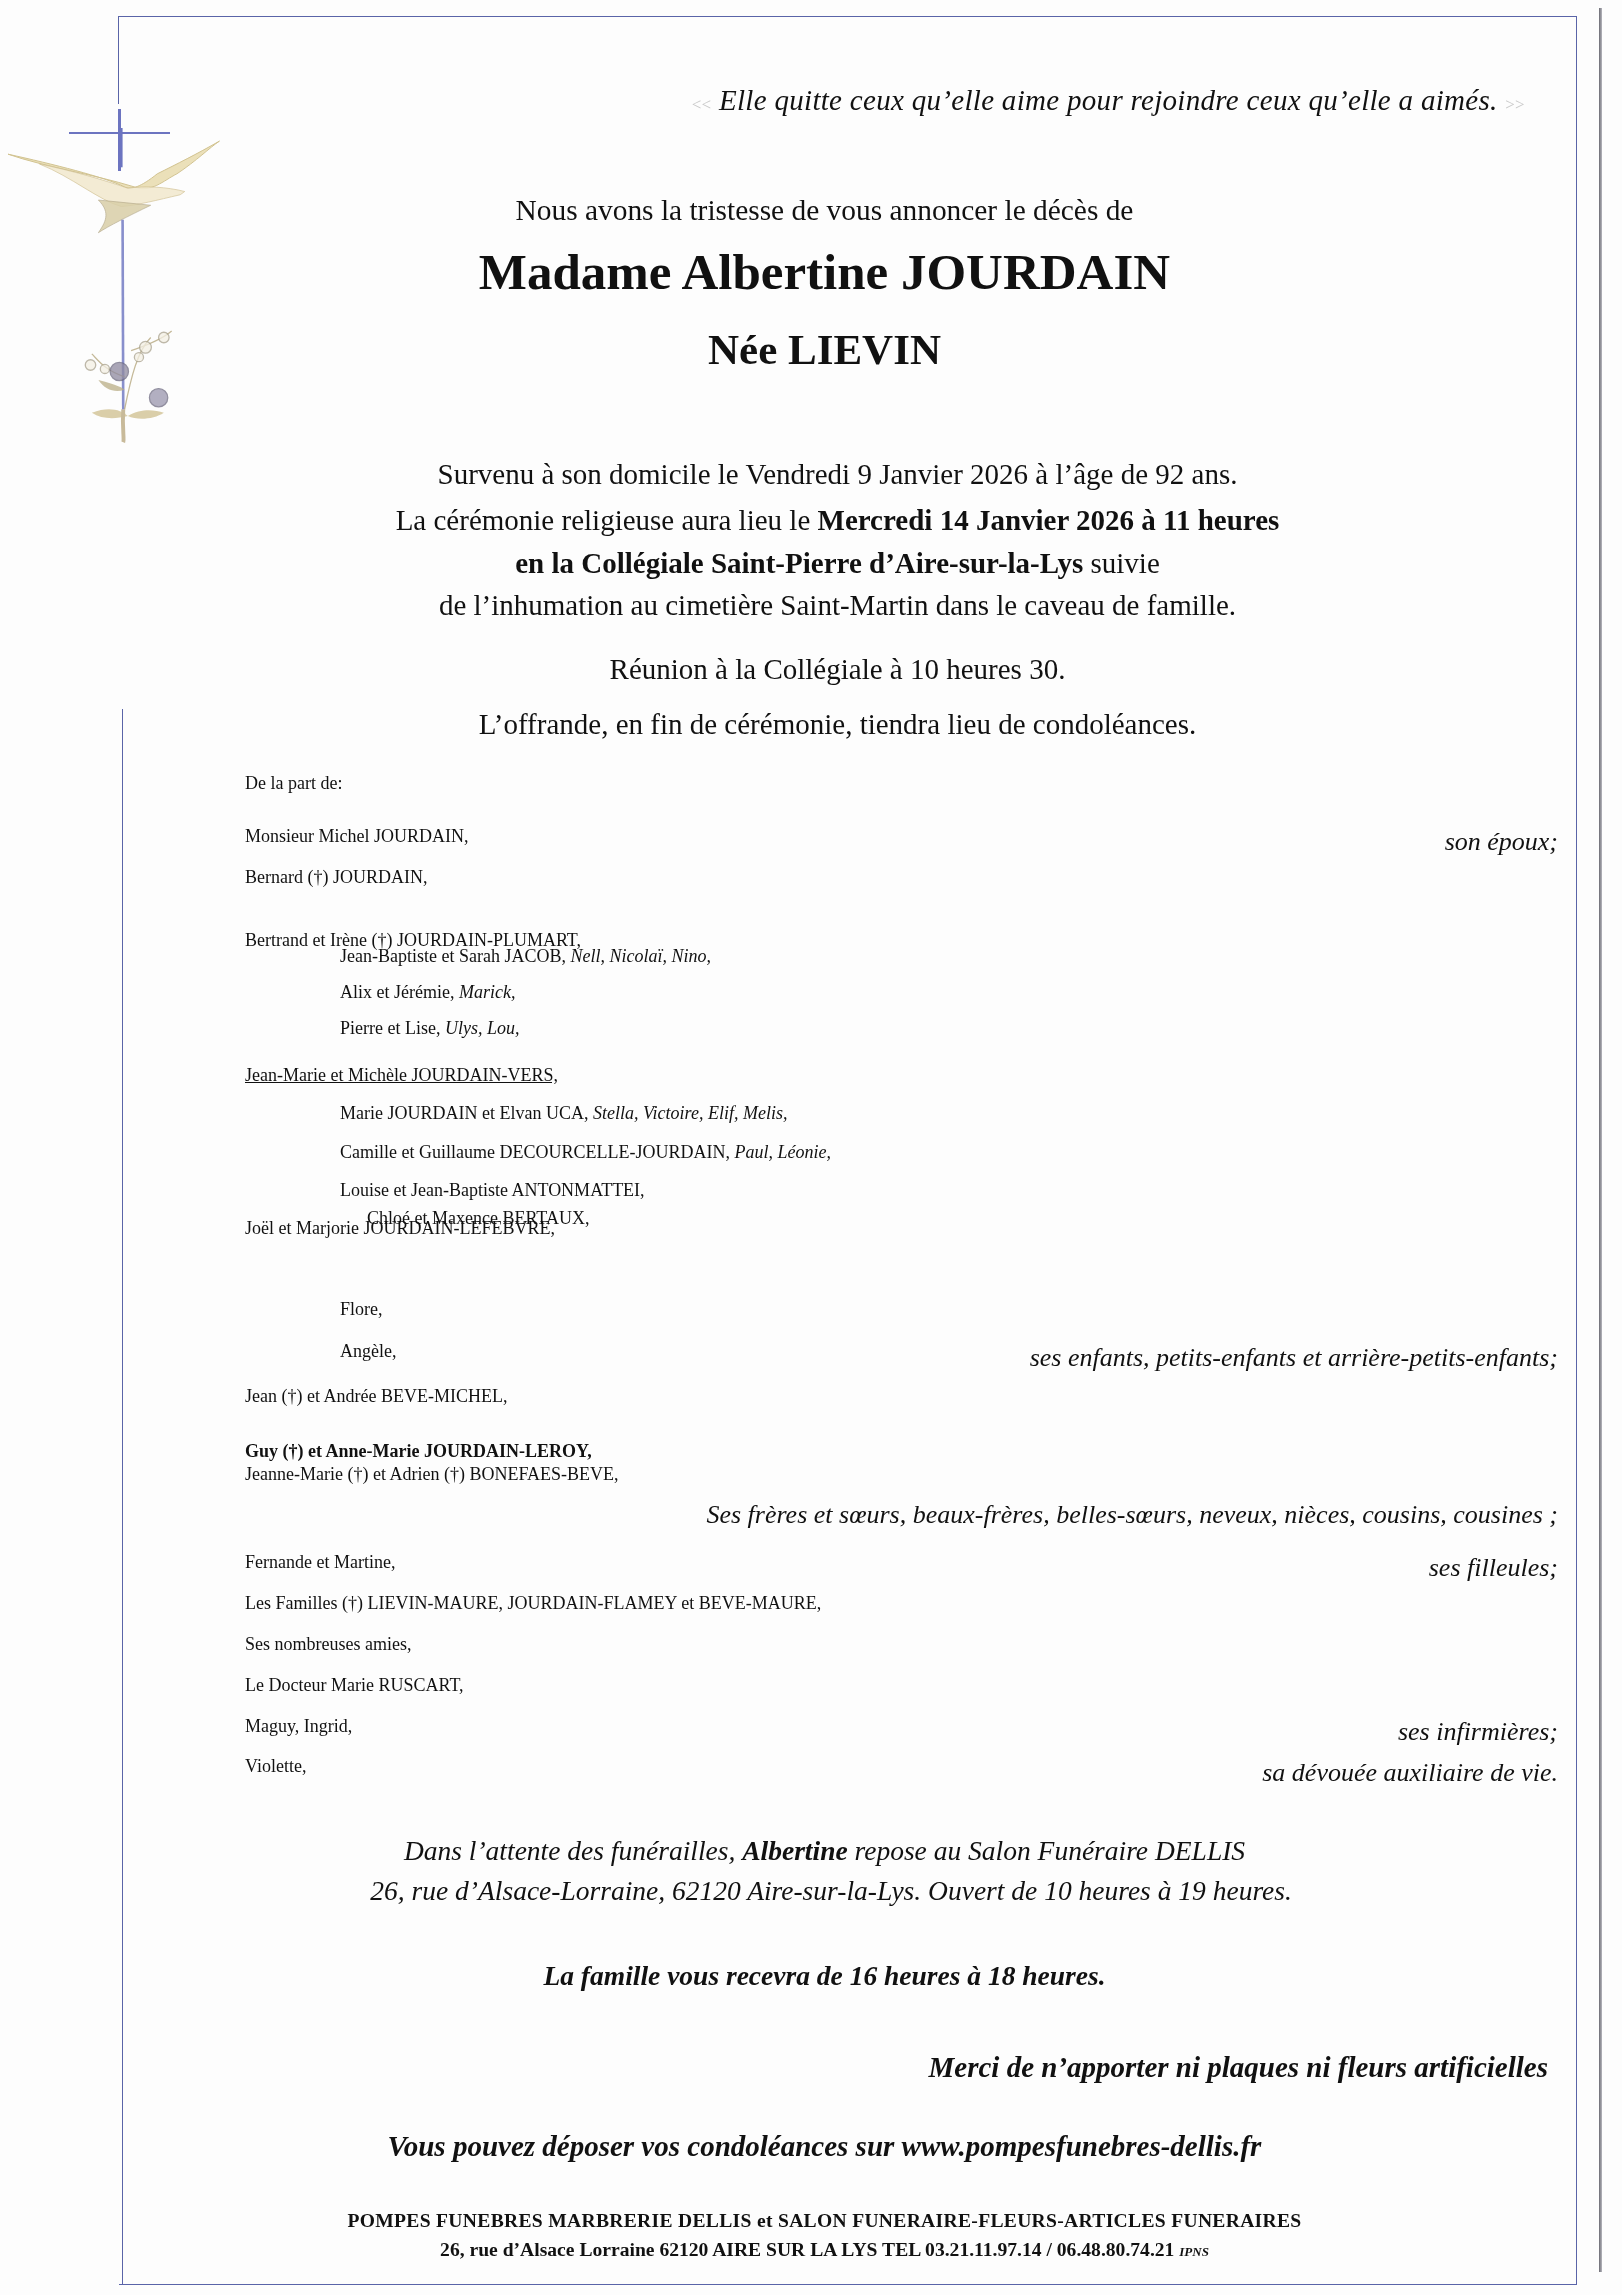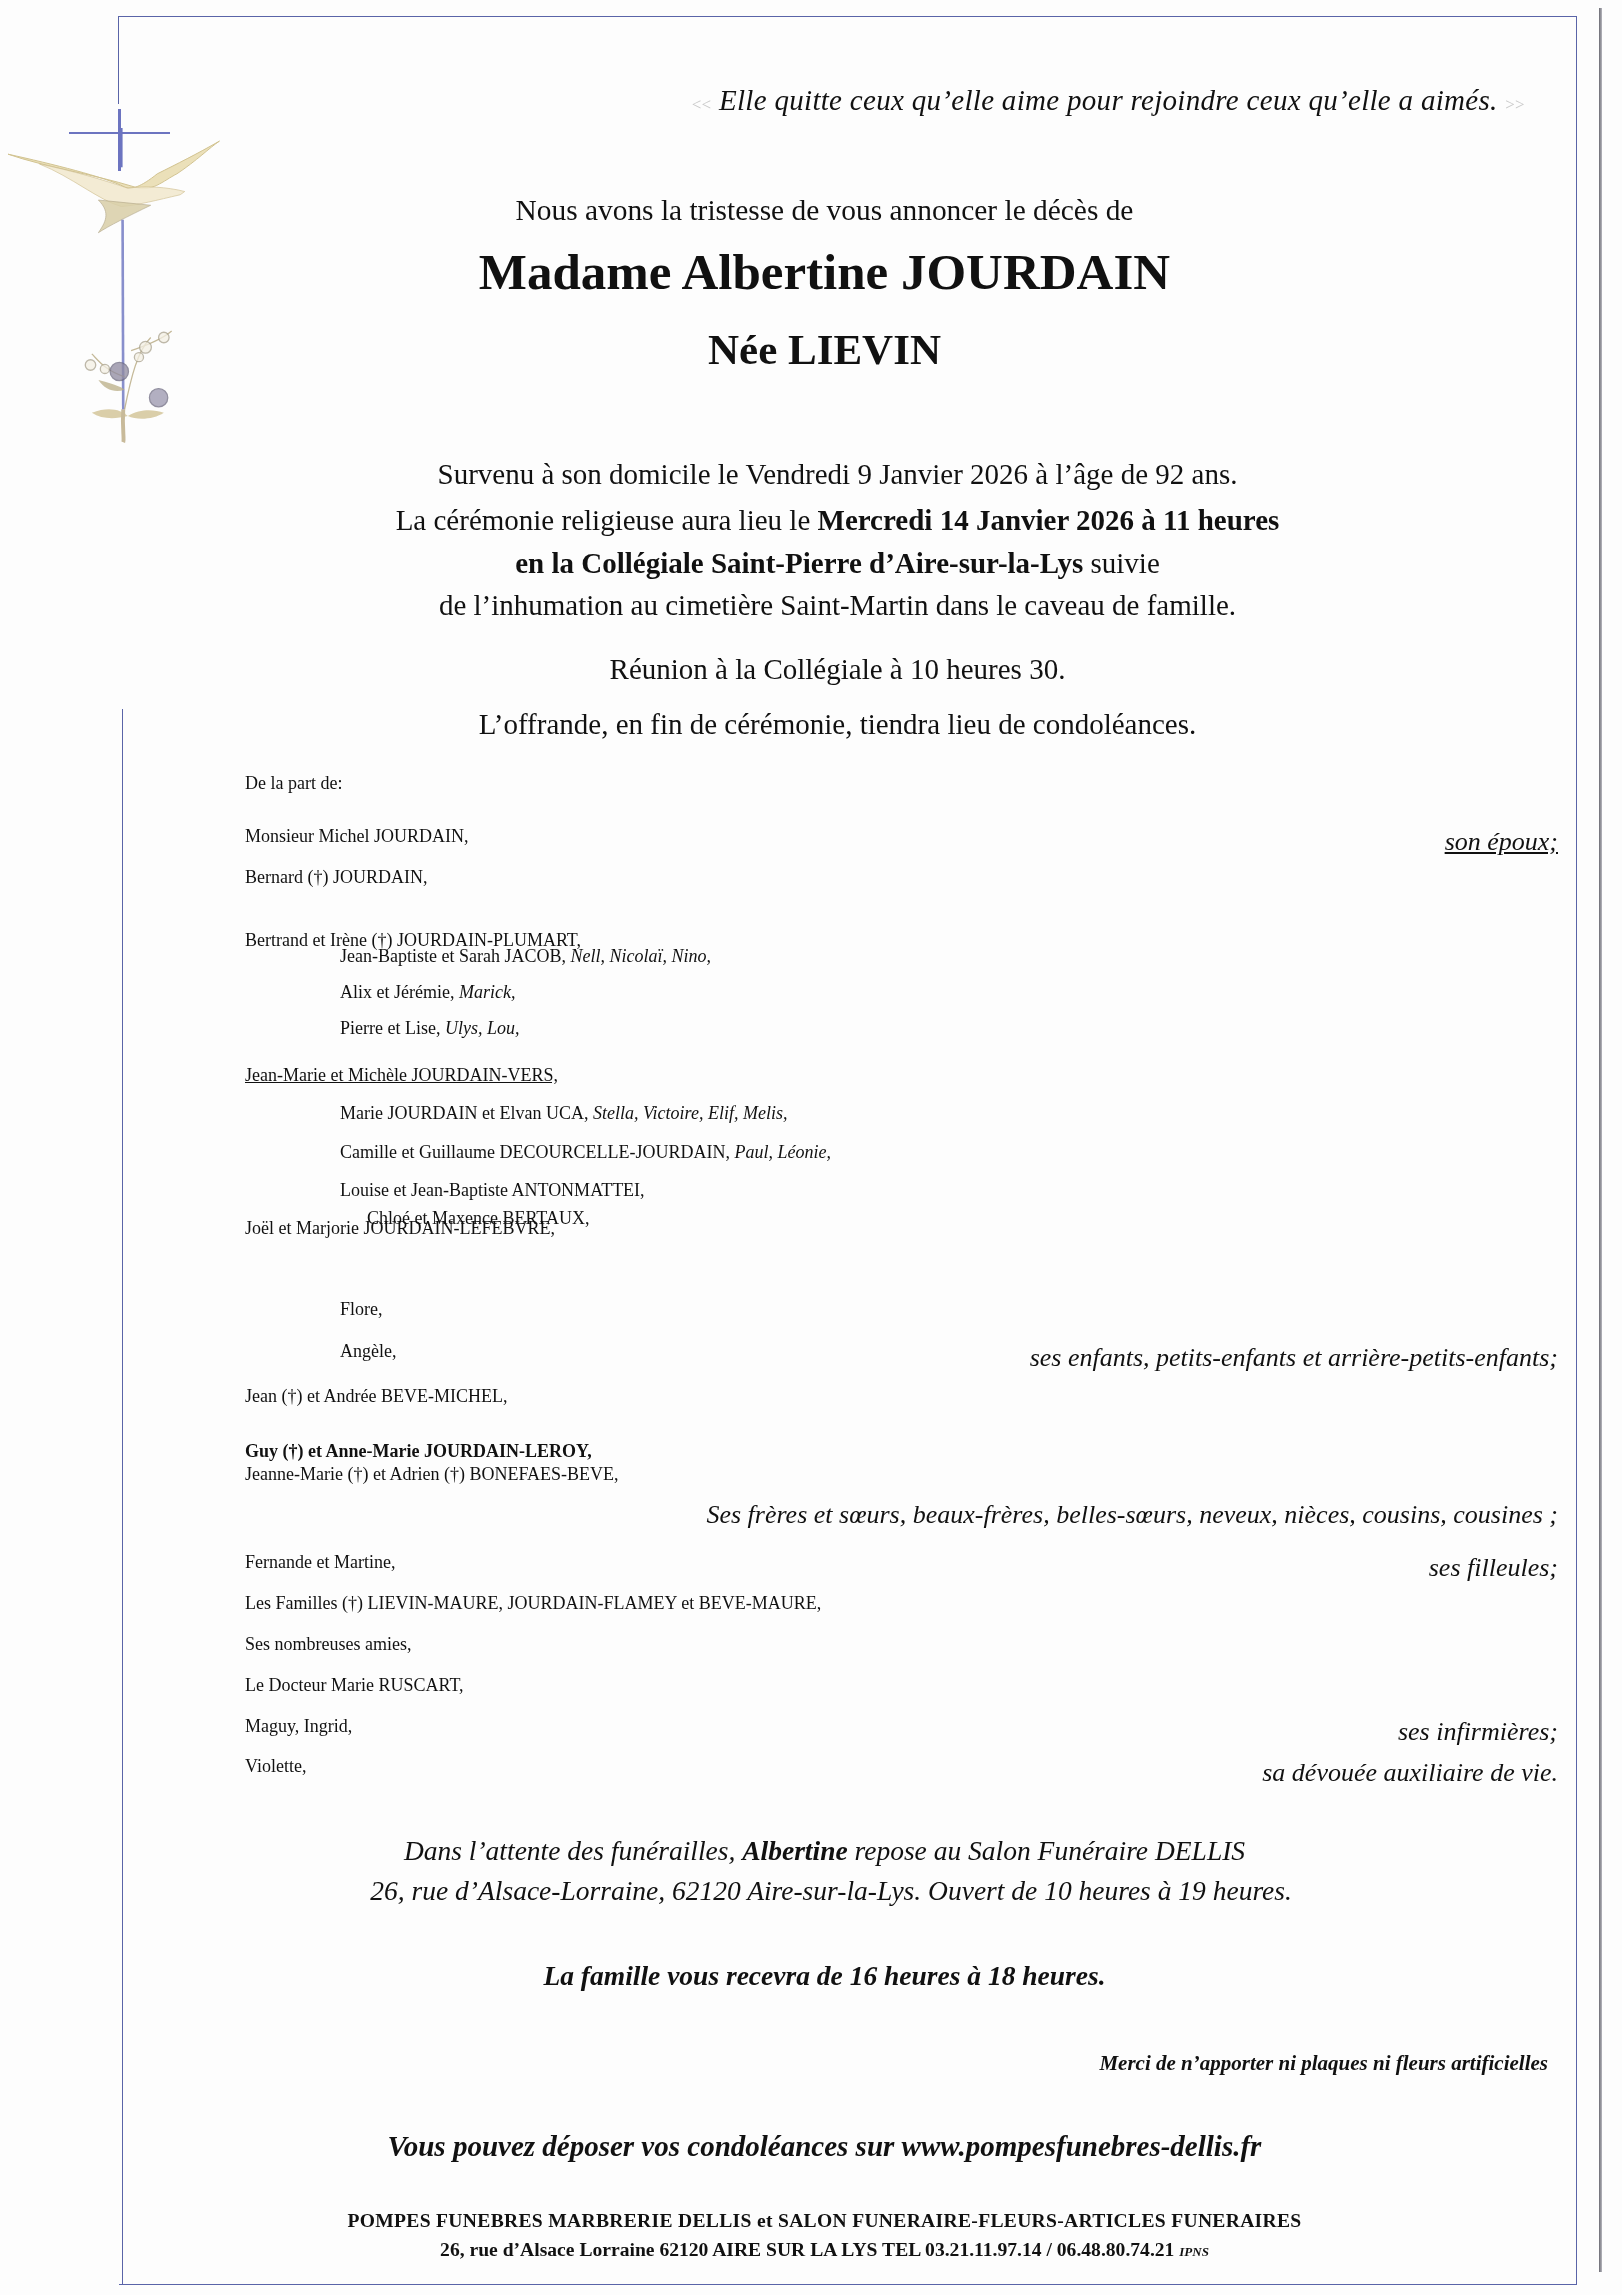--- a/index.html
+++ b/index.html
@@ -89,21 +89,21 @@
   <span class="b">en la Collégiale Saint-Pierre d’Aire-sur-la-Lys</span><span> suivie</span>
 </div>
 <div class="abs center body" style="top:589px; padding-left:26px;">de l’inhumation au cimetière Saint-Martin dans le caveau de famille.</div>
 <div class="abs center body" style="top:653px; padding-left:26px;">Réunion à la Collégiale à 10 heures 30.</div>
 <div class="abs center body" style="top:708px; padding-left:26px;">L’offrande, en fin de cérémonie, tiendra lieu de condoléances.</div>
 
 <div class="abs list" style="top:773px;">De la part de:</div>
 
 <div id="family-list">
     <div class="abs list" style="top: 826px;"><span>Monsieur Michel JOURDAIN,</span></div>
-    <div class="abs role" style="top: 827px; text-decoration: underline;">son époux;</div>
+    <div class="abs role" style="top: 827px;">son époux;</div>
     <div class="abs list" style="top: 867px;"><span>Bernard (†) JOURDAIN,</span></div>
     <div class="abs list" style="top: 930px;"><span>Bertrand et Irène (†) JOURDAIN-PLUMART,</span></div>
     <div class="abs list ind" style="top: 946px;"><span>Jean-Baptiste et Sarah JACOB, </span><span class="it">Nell, Nicolaï, Nino,</span></div>
     <div class="abs list ind" style="top: 982px;"><span>Alix et Jérémie, </span><span class="it">Marick,</span></div>
     <div class="abs list ind" style="top: 1018px;"><span>Pierre et Lise, </span><span class="it">Ulys, Lou,</span></div>
     <div class="abs list" style="top: 1065px; text-decoration: underline;"><span>Jean-Marie et Michèle JOURDAIN-VERS,</span></div>
     <div class="abs list ind" style="top: 1103px;"><span>Marie JOURDAIN et Elvan UCA, </span><span class="it">Stella, Victoire, Elif, Melis,</span></div>
     <div class="abs list ind" style="top: 1142px;"><span>Camille et Guillaume DECOURCELLE-JOURDAIN, </span><span class="it">Paul, Léonie,</span></div>
     <div class="abs list ind" style="top: 1180px;"><span>Louise et Jean-Baptiste ANTONMATTEI,</span></div>
     <div class="abs list" style="top: 1218px;"><span>Joël et Marjorie JOURDAIN-LEFEBVRE,</span></div>
@@ -125,20 +125,20 @@
     <div class="abs list" style="top: 1756px;"><span>Violette,</span></div>
     <div class="abs role" style="top: 1758px;">sa dévouée auxiliaire de vie.</div>
   </div>
 
 <div class="abs center closing" style="top:1835px; padding-left:13px;">
   <span>Dans l’attente des funérailles, </span><span class="b">Albertine</span><span> repose au Salon Funéraire DELLIS</span>
 </div>
 <div class="abs center closing" style="top:1875px; padding-left:19.6px;">26, rue d’Alsace-Lorraine, 62120 Aire-sur-la-Lys. Ouvert de 10 heures à 19 heures.</div>
 
 <div class="abs center closing b" style="top:1960px; padding-left:13px;">La famille vous recevra de 16 heures à 18 heures.</div>
-<div class="abs closing b" style="right:75px; top:2051px; font-size:21px;">Merci de n’apporter ni plaques ni fleurs artificielles</div>
+<div class="abs closing b" style="right:75px; top:2051px; font-size:29px;">Merci de n’apporter ni plaques ni fleurs artificielles</div>
 <div class="abs center closing b" style="top:2130px; padding-left:13px; font-size:29px;">Vous pouvez déposer vos condoléances sur www.pompesfunebres-dellis.fr</div>
 
 <div class="abs center footer1" style="top:2210px; padding-left:13px;">POMPES FUNEBRES MARBRERIE DELLIS et SALON FUNERAIRE-FLEURS-ARTICLES FUNERAIRES</div>
 <div class="abs center footer2" style="top:2239px; padding-left:13px;">
   <span>26, rue d’Alsace Lorraine 62120 AIRE SUR LA LYS TEL 03.21.11.97.14 / 06.48.80.74.21 </span><span class="ipns">IPNS</span>
 </div>
 
 
 </body></html>

